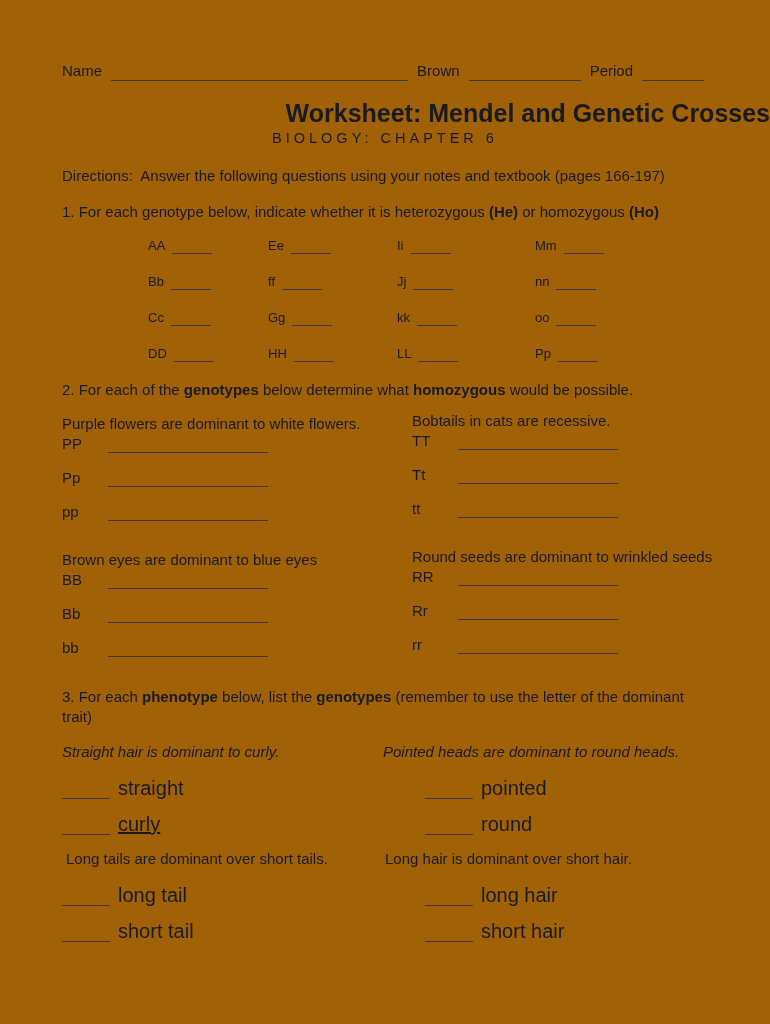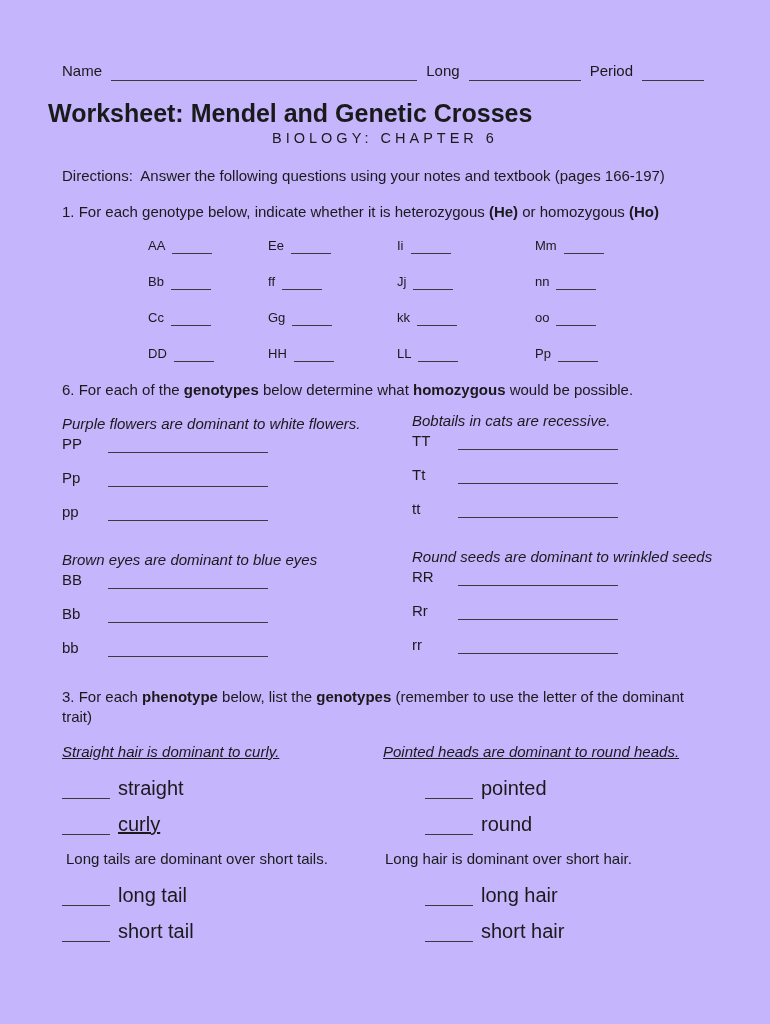--- a/index.html
+++ b/index.html
@@ -1,70 +1,70 @@
 <!DOCTYPE html>
 <html><head>
 <meta charset="utf-8">
 <style>
   html,body{margin:0;padding:0;background:#ffffff;}
   .page{
-    position:relative;width:770px;height:1024px;background:#c4b5fd;overflow:hidden;
+    position:relative;width:770px;height:1024px;background:#a16207;overflow:hidden;
     font-family:"Liberation Sans","DejaVu Sans",sans-serif;color:#1a1a1a;
   }
   .line{position:absolute;font-size:15px;line-height:20px;white-space:pre-wrap;}
   .b{font-weight:bold;}
-  .it{font-style:italic;text-decoration:underline;}
+  .it{font-style:italic;}
   .blank{display:inline-block;border-bottom:1.6px solid #3a3a3a;height:14px;vertical-align:-4px;}
   .w40{width:40px;}
   .w48{width:48px;}
   .w112{width:112px;}
   .w62{width:62px;}
   .w160{width:160px;}
 
   
   .hline{
     position:absolute;left:62px;right:66px;top:60px;height:21px;
     display:flex;align-items:flex-end;font-size:15px;line-height:20px;
   }
   .hline .lbl{flex:none;}
   .hline .blank{vertical-align:baseline;height:19px;}
   .hline > *{margin-right:9px;}
   .hline > *:last-child{margin-right:0;}
   .grow{flex:1 1 auto;}
 
-  .title{position:absolute;left:0;right:0;top:99px;text-align:left;font-size:25px;line-height:28px;font-weight:bold;padding-left:48px;}
+  .title{position:absolute;left:0;right:0;top:99px;text-align:right;font-size:25px;line-height:28px;font-weight:bold;}
   .subtitle{position:absolute;left:0;right:0;top:129px;text-align:center;font-size:14.5px;line-height:18px;letter-spacing:4px;}
 
   
   .q1grid{
     position:absolute;left:148px;top:236px;
     display:grid;grid-template-columns:120px 129px 138px 110px;row-gap:16px;
     font-size:13px;line-height:20px;
   }
   .q1grid .gt{margin-right:7px;}
 
   
   .gblock{position:absolute;font-size:15px;line-height:20px;width:345px;}
-  .grule{position:absolute;left:0;top:0;font-style:italic;white-space:nowrap;}
+  .grule{position:absolute;left:0;top:0;white-space:nowrap;}
   .g2row{position:absolute;left:0;white-space:nowrap;}
   .glabel{display:inline-block;width:46px;}
 
   
   .row3{position:absolute;font-size:20px;line-height:20px;white-space:nowrap;}
   .row3 .blank{margin-right:8px;}
 </style>
 </head>
 <body>
 
 <div class="page">
 
   <div class="hline">
     <span class="lbl">Name</span>
     <span class="blank grow"></span>
-    <span class="lbl">Long</span>
+    <span class="lbl">Brown</span>
     <span class="blank w112"></span>
     <span class="lbl">Period</span>
     <span class="blank w62"></span>
   </div>
 
   <div class="title">Worksheet: Mendel and Genetic Crosses</div>
   <div class="subtitle">BIOLOGY: CHAPTER 6</div>
 
   <div class="line" style="left:62px;top:166px;">Directions:  Answer the following questions using your notes and textbook (pages 166-197)</div>
 
@@ -82,21 +82,21 @@
     <div><span class="gt">Cc</span><span class="blank w40"></span></div>
     <div><span class="gt">Gg</span><span class="blank w40"></span></div>
     <div><span class="gt">kk</span><span class="blank w40"></span></div>
     <div><span class="gt">oo</span><span class="blank w40"></span></div>
     <div><span class="gt">DD</span><span class="blank w40"></span></div>
     <div><span class="gt">HH</span><span class="blank w40"></span></div>
     <div><span class="gt">LL</span><span class="blank w40"></span></div>
     <div><span class="gt">Pp</span><span class="blank w40"></span></div>
   </div>
 
-  <div class="line" style="left:62px;top:380px;"><span>6. For each of the </span><span class="b">genotypes</span><span> below determine what </span><span class="b">homozygous</span><span> would be possible.</span></div>
+  <div class="line" style="left:62px;top:380px;"><span>2. For each of the </span><span class="b">genotypes</span><span> below determine what </span><span class="b">homozygous</span><span> would be possible.</span></div>
 
   <div class="gblock" style="left:62px;top:414px;">
     <div class="grule">Purple flowers are dominant to white flowers.</div>
     <div class="g2row" style="top:20px;"><span class="glabel">PP</span><span class="blank w160"></span></div>
     <div class="g2row" style="top:54px;"><span class="glabel">Pp</span><span class="blank w160"></span></div>
     <div class="g2row" style="top:88px;"><span class="glabel">pp</span><span class="blank w160"></span></div>
   </div>
 
   <div class="gblock" style="left:412px;top:411px;">
     <div class="grule">Bobtails in cats are recessive.</div>

